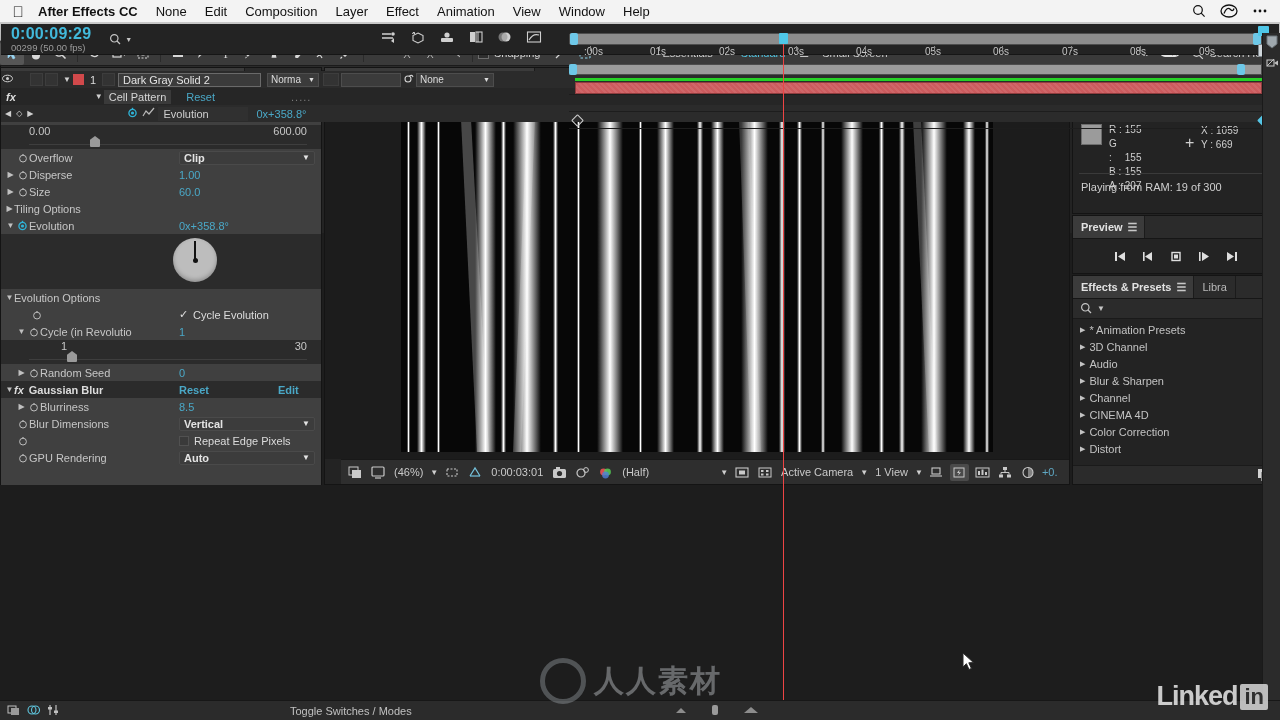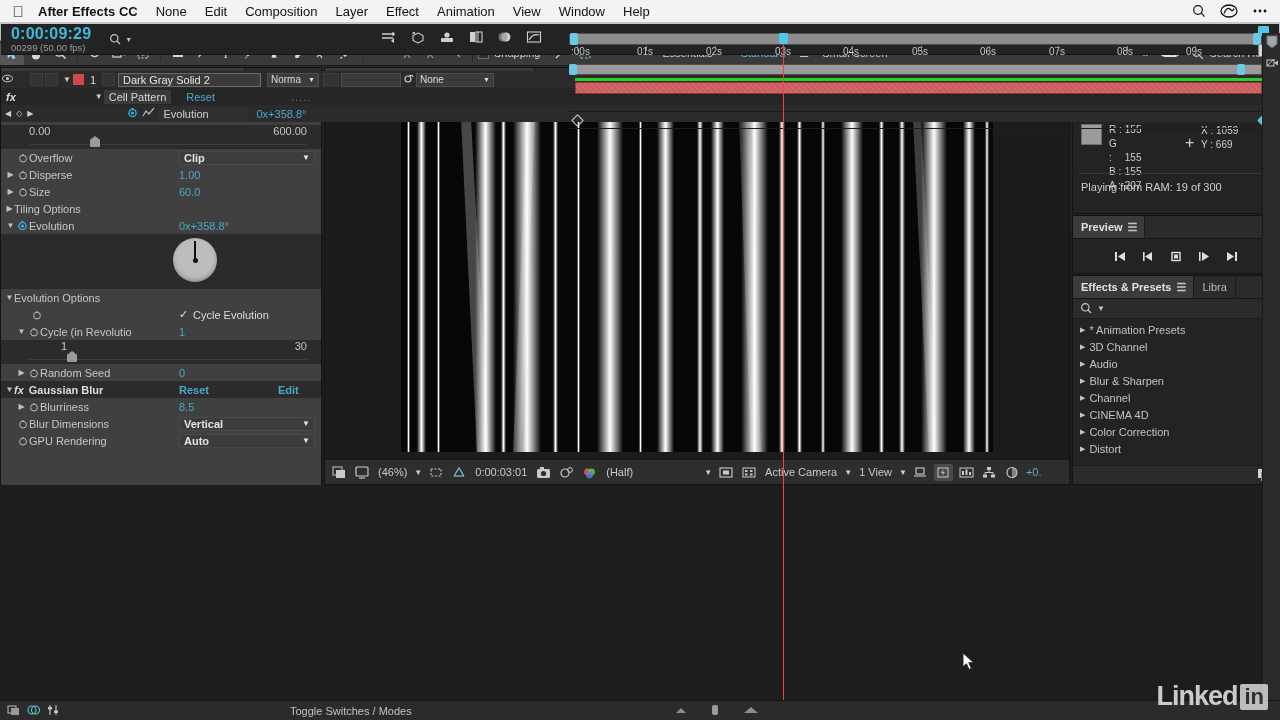--- a/index.html
+++ b/index.html
@@ -117,21 +117,21 @@
 
   
   #compPanel { left: 324px; top: 67px; width: 746px; height: 418px; }
   .comp-tabrow { display: flex; align-items: stretch; height: 23px; background: #2b2b2b; }
   .comp-subtab-row { height: 20px; background: #232323; display: flex; align-items: center; padding-left: 14px; border-bottom: 1px solid #161616; }
   .comp-subtab { font-size: 11px; color: #66b9d8; background: #333; padding: 2px 7px; border-radius: 2px; }
   .comp-stage { position: relative; height: 348px; background: #1c1c1c; display: flex; align-items: center; justify-content: center; }
   .comp-canvas { position: relative; width: 592px; height: 333px; background: #060606; overflow: hidden; }
   .comp-footer {
     height: 25px; background: #2e2e2e; border-top: 1px solid #181818;
-    display: flex; align-items: center; color: #c9c9c9; font-size: 11px; gap: 4px; padding: 0 4px;
+    display: flex; align-items: center; color: #c9c9c9; font-size: 11px; gap: 4px; padding: 0 4px; margin-left: 16px;
   }
   .cf-item { display: flex; align-items: center; gap: 3px; padding: 0 3px; }
   .cf-btn { width: 19px; height: 17px; display: flex; align-items: center; justify-content: center; }
   .cf-btn.on { background: #4a4a4a; border-radius: 2px; }
   .caretdn { font-size: 8px; color: #cfcfcf; }
 
   
   #infoPanel { left: 1072px; top: 67px; width: 208px; height: 147px; }
   .info-body { padding: 7px 8px; position: relative; height: 123px; }
   .info-swatch { position: absolute; left: 8px; top: 33px; width: 21px; height: 21px; background: #9b9b9b; border: 1px solid #6d6d6d; }
@@ -179,21 +179,21 @@
   .layer-name {
     background: #3b3b3b; border: 1px solid #6a6a6a; color: #e4e4e4;
     height: 14px; display: flex; align-items: center; padding: 0 4px; font-size: 11px;
   }
   .sel-field {
     background: #3b3b3b; border: 1px solid #4d4d4d; height: 14px;
     display: flex; align-items: center; padding: 0 3px; font-size: 10px; color: #dcdcdc;
   }
   .tl-ruler { position: absolute; left: 569px; top: 0; right: 0; height: 100%; }
   .ruler-band { position: absolute; left: 0; right: 18px; top: 33px; height: 12px; background: #8c8c8c; border: 1px solid #4d4d4d; border-radius: 2px; }
-  .ruler-nums { position: absolute; left: 0; right: 0; top: 46px; height: 16px; }
+  .ruler-nums { position: absolute; left: 13px; right: 0; top: 46px; height: 16px; }
   .ruler-nums span { position: absolute; font-size: 10px; color: #c6c6c6; top: 0; }
   .ruler-tick { position: absolute; top: 14px; width: 1px; height: 5px; background: #8a8a8a; }
   .workbar { position: absolute; left: 0; right: 18px; top: 64px; height: 11px; background: #9b9b9b; border: 1px solid #4d4d4d; }
   .tl-grid-row { position: absolute; left: 0; right: 0; height: 17px; border-bottom: 1px solid #1d1d1d; }
   .barlayer { position: absolute; top: 2px; height: 13px; background: #cc5b5e; border: 1px solid #8e3c3e;
     background-image: repeating-linear-gradient(45deg, rgba(255,255,255,.07) 0 2px, transparent 2px 4px); }
   .greenline { position: absolute; height: 3px; background: #27d127; }
   .playhead { position: absolute; width: 1px; background: #e44; top: 33px; bottom: 0; }
   .playhead-top { position: absolute; top: 33px; width: 9px; height: 11px; margin-left: -4px; background: #4fc7e8; border-radius: 1px; }
   .cti-blue { position: absolute; width: 2px; background: #6fb9cf; top: 44px; bottom: 0; }
@@ -589,20 +589,31 @@
               <line x1="5" y1="1" x2="5" y2="2.2" stroke="#bdbdbd" stroke-width="1.2"></line>
             </svg>
         </span>
         <span class="pname">Blur Dimensions</span>
         <span class="dropdown-val">
           <span>Vertical</span>
           <span class="caret">▼</span>
         </span>
       </div>
 
+      <div class="ec-row">
+        <span class="tri"></span>
+        <span class="stopwatch">
+          <svg width="10" height="10" viewBox="0 0 10 10">
+              <circle cx="5" cy="5.6" r="3.4" fill="none" stroke="#bdbdbd" stroke-width="1"></circle>
+              <line x1="5" y1="1" x2="5" y2="2.2" stroke="#bdbdbd" stroke-width="1.2"></line>
+            </svg>
+        </span>
+        <span class="chkbox" style="position:absolute;left:178px;"></span>
+        <span style="position:absolute;left:193px;color:#dcdcdc;">Repeat Edge Pixels</span>
+      </div>
 
       <div class="ec-row">
         <span class="tri"></span>
         <span class="stopwatch">
           <svg width="10" height="10" viewBox="0 0 10 10">
               <circle cx="5" cy="5.6" r="3.4" fill="none" stroke="#bdbdbd" stroke-width="1"></circle>
               <line x1="5" y1="1" x2="5" y2="2.2" stroke="#bdbdbd" stroke-width="1.2"></line>
             </svg>
         </span>
         <span class="pname">GPU Rendering</span>
@@ -1211,18 +1222,22 @@
       </span>
     </div>
   </div>
 
   <div class="cursor">
     <svg width="14" height="19" viewBox="0 0 14 19">
         <path d="M1 1 L1 15 L4.4 11.7 L7 17.5 L9.4 16.4 L6.8 10.8 L11.5 10.6 Z" fill="#ffffff" stroke="#2a2a2a" stroke-width="1"></path>
       </svg>
   </div>
 
+  <div class="wm wm-center">
+    <div class="ring"></div>
+    <div class="txt">人人素材</div>
+  </div>
   <div class="wm-li">
     <span class="word">Linked</span>
     <span class="inbox">in</span>
   </div>
 
 </div>
 
 </body></html>

